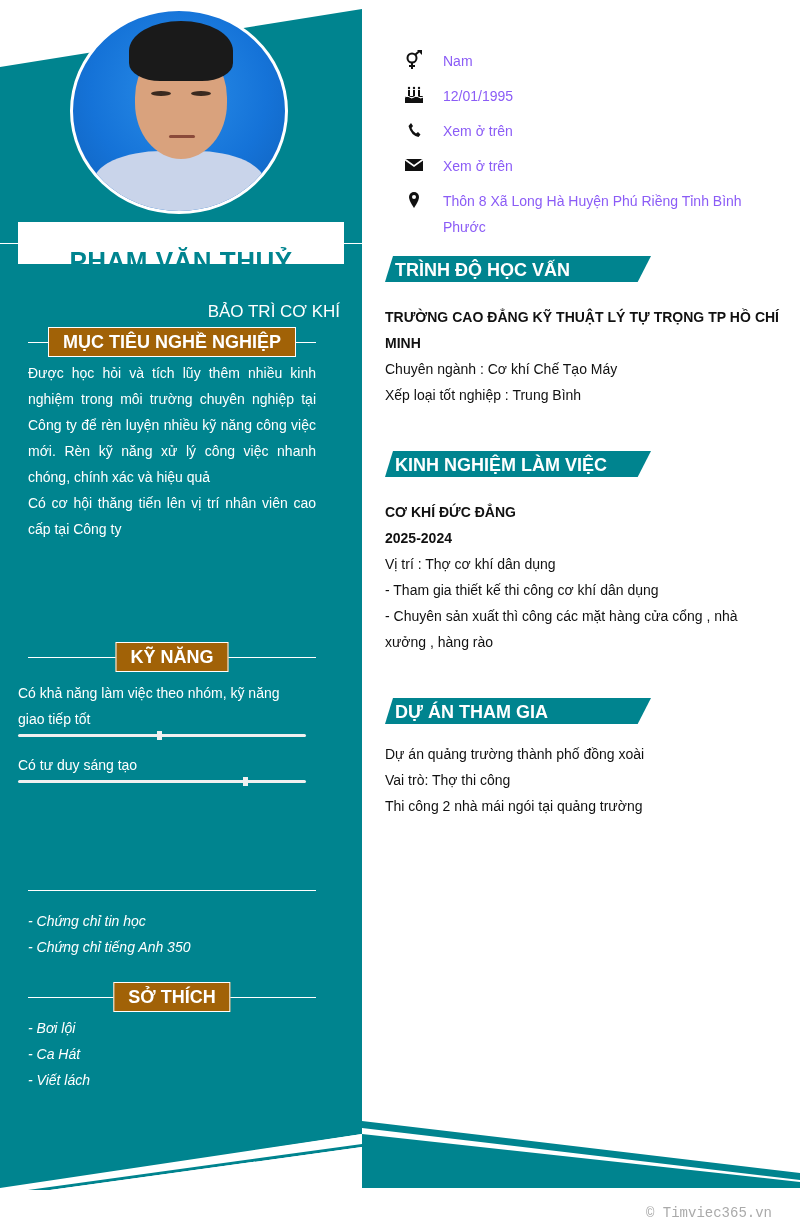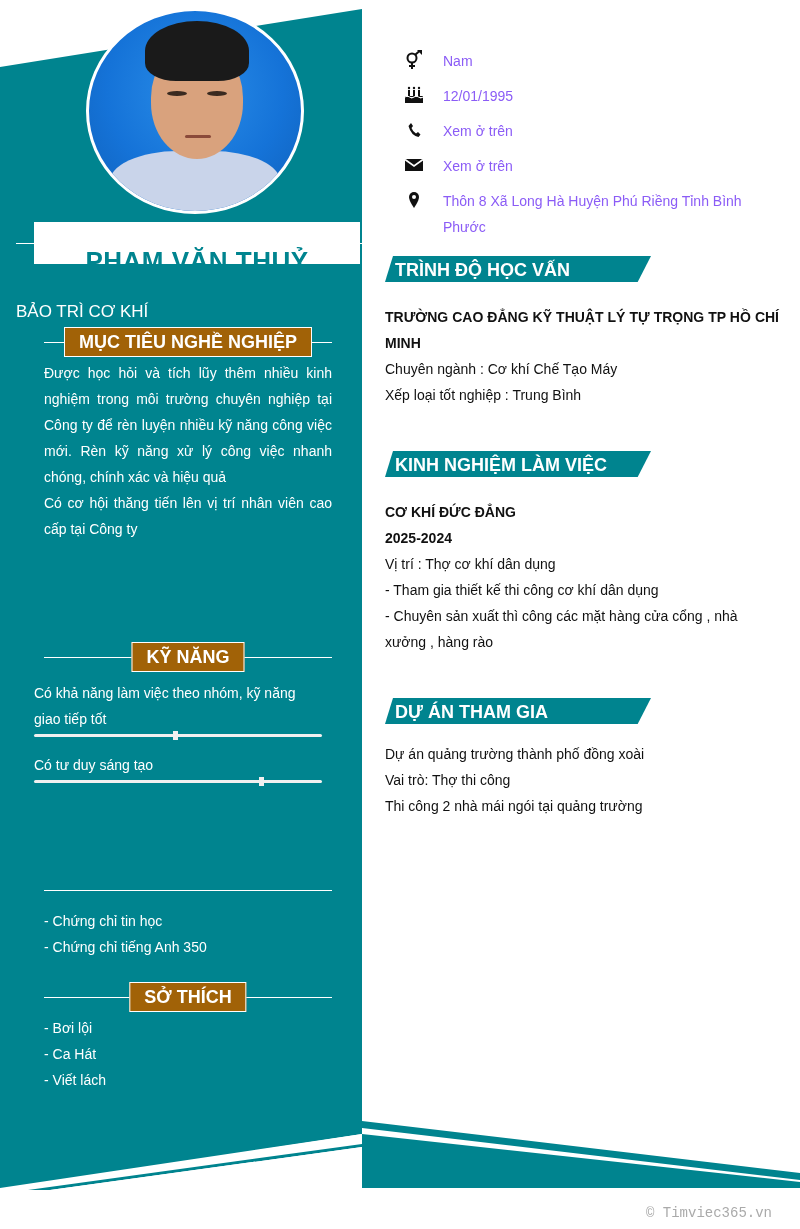--- a/index.html
+++ b/index.html
@@ -5,21 +5,21 @@
   html, body { margin: 0; padding: 0; }
   body {
     width: 800px; height: 1229px; position: relative; overflow: hidden;
     background: #ffffff;
     font-family: "Liberation Sans", "DejaVu Sans", sans-serif;
     color: #111;
   }
   .bg-svg { position: absolute; left: 0; top: 0; width: 800px; height: 1229px; z-index: 0; }
 
   
-  .left { position: absolute; left: 16px; top: 0; width: 362px; height: 1190px; z-index: 1; color: #fff; }
+  .left { position: absolute; left: 0; top: 0; width: 362px; height: 1190px; z-index: 1; color: #fff; }
   .avatar {
     position: absolute; left: 70px; top: 8px; width: 212px; height: 200px;
     border-radius: 50%; border: 3px solid #fff; overflow: hidden;
     background: radial-gradient(circle at 50% 40%, #2a8de8 0%, #1573d8 55%, #0f5fb8 100%);
   }
   .avatar .hair { position: absolute; left: 56px; top: 10px; width: 104px; height: 60px; background: #1a1a1a; border-radius: 50% 50% 30% 30%; }
   .avatar .face { position: absolute; left: 62px; top: 36px; width: 92px; height: 112px; background: #d9a27d; border-radius: 45% 45% 50% 50%; }
   .avatar .eye { position: absolute; top: 80px; width: 20px; height: 5px; background: #3a2a20; border-radius: 50%; }
   .avatar .mouth { position: absolute; left: 96px; top: 124px; width: 26px; height: 3px; background: #8a4a3a; border-radius: 2px; }
   .avatar .shirt { position: absolute; left: 20px; top: 140px; width: 172px; height: 80px; background: #c9d4ea; border-radius: 40% 40% 0 0; }
@@ -27,38 +27,38 @@
   .name-box {
     position: absolute; left: 18px; top: 222px; width: 326px; height: 42px;
     background: #fff; overflow: hidden;
   }
   .name-text {
     position: absolute; left: 0; right: 0; top: 24px; text-align: center;
     font-size: 26px; font-weight: bold; color: #00848f; letter-spacing: 0.5px; white-space: nowrap;
   }
   .hline-name { position: absolute; top: 243px; height: 1px; background: #fff; }
 
-  .job-title { position: absolute; left: 0; width: 340px; top: 302px; text-align: left; font-size: 17px; color: #fff; }
+  .job-title { position: absolute; left: 0; width: 340px; top: 302px; text-align: right; font-size: 17px; color: #fff; }
 
   .sec-head { position: absolute; left: 28px; width: 288px; height: 30px; }
   .sec-head .line { position: absolute; left: 0; right: 0; top: 15px; height: 1px; background: #fff; }
   .sec-head .box {
     position: absolute; top: 0; height: 28px; left: 50%; transform: translateX(-50%);
     border: 1px solid #fff; background: #a16207; padding: 0 14px; line-height: 28px;
     font-weight: bold; font-size: 18px; white-space: nowrap; color: #fff;
   }
 
   .para { position: absolute; left: 28px; width: 288px; font-size: 14px; line-height: 26px; text-align: justify; color: #fff; }
   .para p { margin: 0; }
 
   .skill { position: absolute; left: 18px; width: 288px; font-size: 14px; line-height: 26px; color: #fff; }
   .bar { position: absolute; left: 18px; width: 288px; height: 3px; background: #f0f0f0; border-radius: 2px; }
   .bar .knob { position: absolute; top: -3px; width: 5px; height: 9px; background: #f0f0f0; }
 
-  .list { position: absolute; left: 28px; width: 300px; font-size: 14px; line-height: 26px; color: #fff; }
+  .list { position: absolute; left: 28px; width: 300px; font-size: 14px; line-height: 26px; color: #fff; font-style: italic; }
   .list div { white-space: nowrap; }
 
   
   .right { position: absolute; left: 362px; top: 0; width: 438px; z-index: 1; }
   .info-row { position: absolute; left: 0; width: 438px; font-size: 14px; line-height: 26px; }
   .info-row .icon { position: absolute; left: 40px; width: 24px; height: 20px; top: 2px; display: flex; align-items: center; justify-content: center; }
   .info-row .txt { position: absolute; left: 81px; width: 320px; color: #8b5cf6; }
 
   .r-head { position: absolute; left: 23px; height: 26px; width: 266px; }
   .r-head .shape { position: absolute; inset: 0; background: #00848f; clip-path: polygon(3% 0, 100% 0, 95% 100%, 0 100%); }

